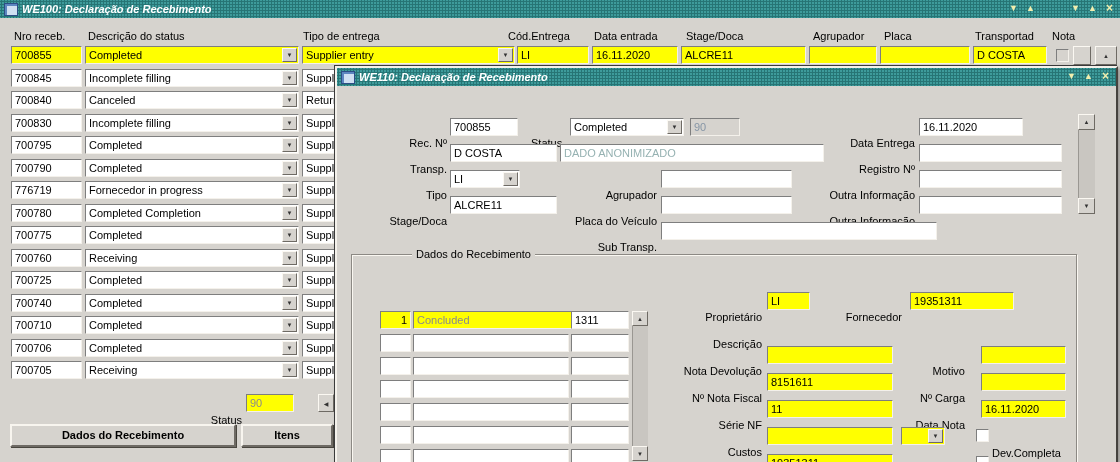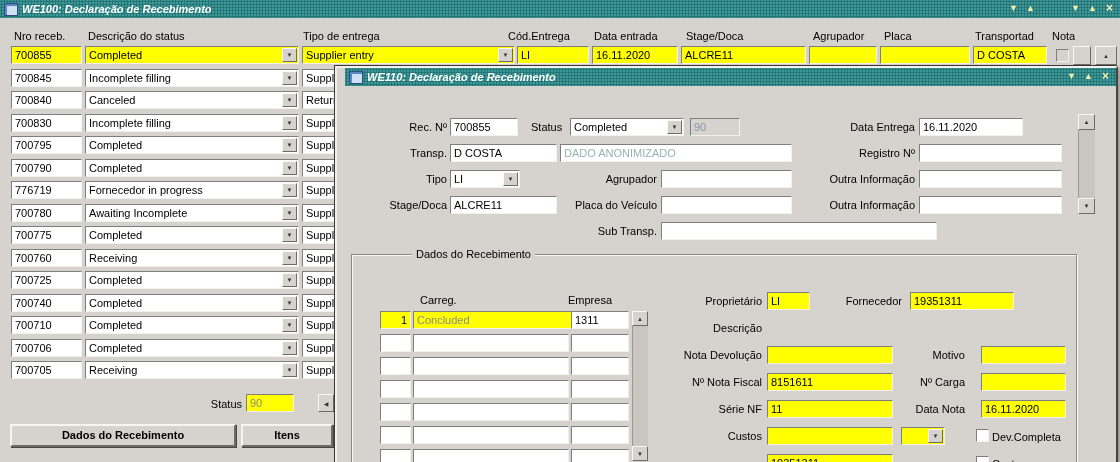--- a/index.html
+++ b/index.html
@@ -14,21 +14,21 @@
     box-shadow:inset 2px 2px 0 #5c86c0;flex:0 0 auto;}
   .w-ctrls{position:absolute;right:3px;top:1px;display:flex;gap:2px;}
   .wc{width:15px;height:15px;text-align:center;line-height:15px;font-size:9px;color:#f2eeae;cursor:default;}
   .wc.close{font-size:12px;font-weight:bold;}
   
   .f{position:absolute;height:18px;box-sizing:border-box;background:#fff;
      border:1px solid;border-color:#7e7e7e #f4f1eb #f4f1eb #7e7e7e;
      padding:2px 3px 0 3px;overflow:hidden;white-space:nowrap;line-height:13px;}
   .y{background:#ffff00;}
   .dis{background:#d6d3ce;color:#8796a6;}
-  .lbl{position:absolute;white-space:nowrap;line-height:14px;}
+  .lbl{position:absolute;white-space:nowrap;line-height:14px;margin-top:16px;}
   .r{text-align:right;}
   .dbtn{position:absolute;top:1px;right:1px;bottom:1px;width:13px;background:#d6d3ce;
     border:1px solid;border-color:#fbf8f2 #6e6a64 #6e6a64 #fbf8f2;font-size:6px;color:#333;
     text-align:center;line-height:13px;}
   .sbtn{position:absolute;box-sizing:border-box;background:#d6d3ce;border:1px solid;
     border-color:#fbf8f2 #6e6a64 #6e6a64 #fbf8f2;font-size:6px;color:#333;
     text-align:center;display:flex;align-items:center;justify-content:center;}
   .strack{position:absolute;background:#c9c6c1;box-sizing:border-box;border-left:1px solid #9a9792;border-top:1px solid #9a9792;}
   .btn{position:absolute;box-sizing:border-box;background:#d6d3ce;border:2px solid;
     border-color:#f8f5ef #6e6a64 #6e6a64 #f8f5ef;box-shadow:1px 1px 0 #49463f;
@@ -120,21 +120,21 @@
     <div class="f" style="left:85px;width:214px"><span>Completed</span><span class="dbtn">▼</span></div>
     <div class="f" style="left:302px;width:213px"><span>Supplier</span></div>
   </div>
   <div class="trow" style="top:181px">
     <div class="f" style="left:11px;width:71px">776719</div>
     <div class="f" style="left:85px;width:214px"><span>Fornecedor in progress</span><span class="dbtn">▼</span></div>
     <div class="f" style="left:302px;width:213px"><span>Supplier</span></div>
   </div>
   <div class="trow" style="top:204px">
     <div class="f" style="left:11px;width:71px">700780</div>
-    <div class="f" style="left:85px;width:214px"><span>Awaiting Incomplete</span><span class="dbtn">▼</span></div>
+    <div class="f" style="left:85px;width:214px"><span>Completed Completion</span><span class="dbtn">▼</span></div>
     <div class="f" style="left:302px;width:213px"><span>Supplier</span></div>
   </div>
   <div class="trow" style="top:226px">
     <div class="f" style="left:11px;width:71px">700775</div>
     <div class="f" style="left:85px;width:214px"><span>Completed</span><span class="dbtn">▼</span></div>
     <div class="f" style="left:302px;width:213px"><span>Supplier</span></div>
   </div>
   <div class="trow" style="top:249px">
     <div class="f" style="left:11px;width:71px">700760</div>
     <div class="f" style="left:85px;width:214px"><span>Receiving</span><span class="dbtn">▼</span></div>
@@ -169,21 +169,21 @@
   <div class="lbl r" style="left:180px;top:397px;width:62px">Status</div>
   <div class="f y muted" style="left:246px;top:394px;width:48px">90</div>
   <div class="sbtn" style="left:318px;top:394px;width:16px;height:18px">
       <span>◀</span>
     </div>
 
   <div class="btn" style="left:10px;top:424px;width:226px;height:23px">Dados do Recebimento</div>
   <div class="btn" style="left:241px;top:424px;width:92px;height:23px">Itens</div>
 
   <div id="we110">
-    <div class="titlebar" style="left:0;top:0;right:0;margin-left:8px;">
+    <div class="titlebar" style="left:0;top:0;right:0;">
       <span class="w-icon"></span>
       <span class="w-title">WE110: Declaração de Recebimento</span>
       <span class="w-ctrls">
         <span class="wc">▼</span>
         <span class="wc">▲</span>
         <span class="wc close">×</span>
       </span>
     </div>
 
     <div class="lbl r" style="left:35px;top:52px;width:75px">Rec. Nº</div>
@@ -197,21 +197,21 @@
     <div class="strack" style="left:741px;top:46px;width:17px;height:100px"></div>
     <div class="sbtn" style="left:741px;top:46px;width:17px;height:16px">
         <span>▲</span>
       </div>
     <div class="sbtn" style="left:741px;top:130px;width:17px;height:16px">
         <span>▼</span>
       </div>
 
     <div class="lbl r" style="left:35px;top:78px;width:75px">Transp.</div>
     <div class="f" style="left:113px;top:76px;width:107px">D COSTA</div>
-    <div class="f anon" style="left:223px;top:76px;width:232px">DADO ANONIMIZADO</div>
+    <div class="f anon" style="left:223px;top:76px;width:264px">DADO ANONIMIZADO</div>
     <div class="lbl r" style="left:500px;top:78px;width:78px">Registro Nº</div>
     <div class="f" style="left:582px;top:76px;width:143px"></div>
 
     <div class="lbl r" style="left:35px;top:104px;width:75px">Tipo</div>
     <div class="f" style="left:113px;top:102px;width:70px"><span>LI</span><span class="dbtn">▼</span></div>
     <div class="lbl r" style="left:245px;top:104px;width:75px">Agrupador</div>
     <div class="f" style="left:324px;top:102px;width:131px"></div>
     <div class="lbl r" style="left:475px;top:104px;width:103px">Outra Informação</div>
     <div class="f" style="left:582px;top:102px;width:143px"></div>
 

